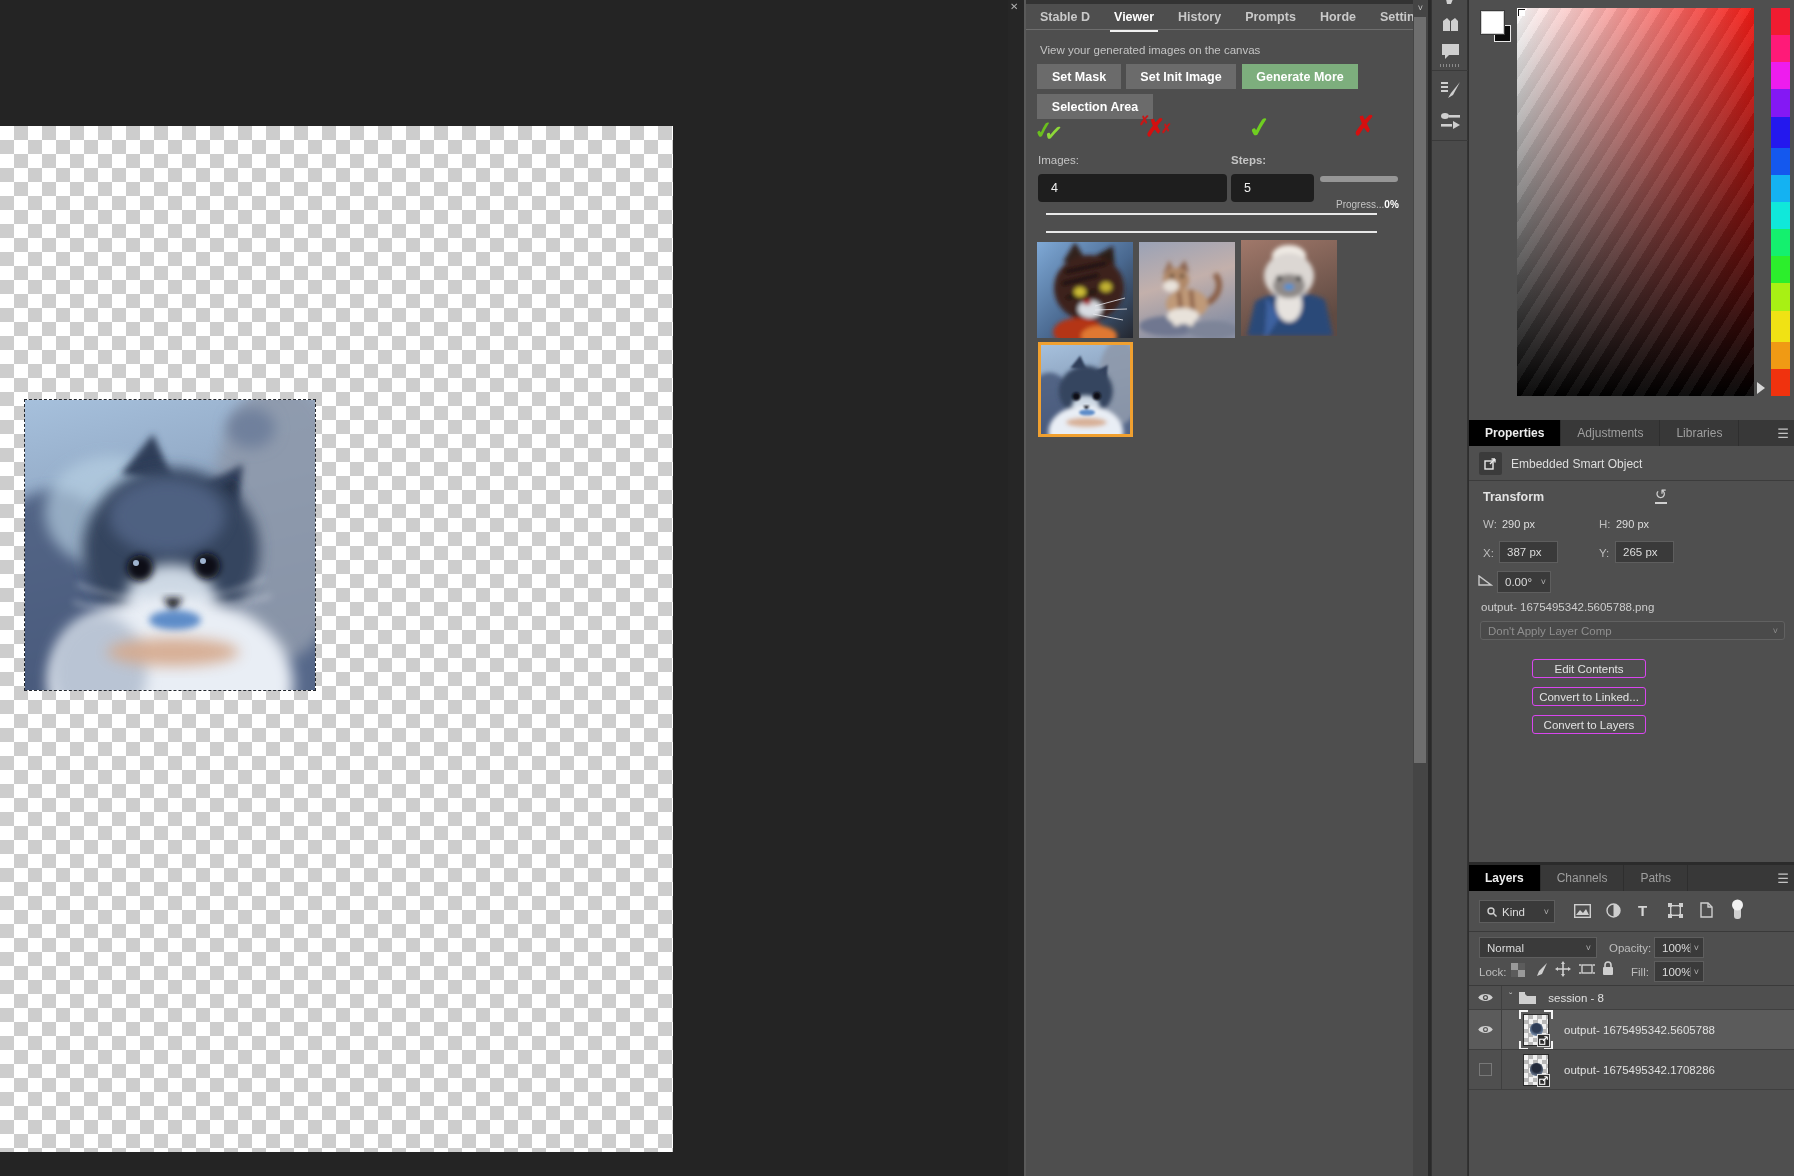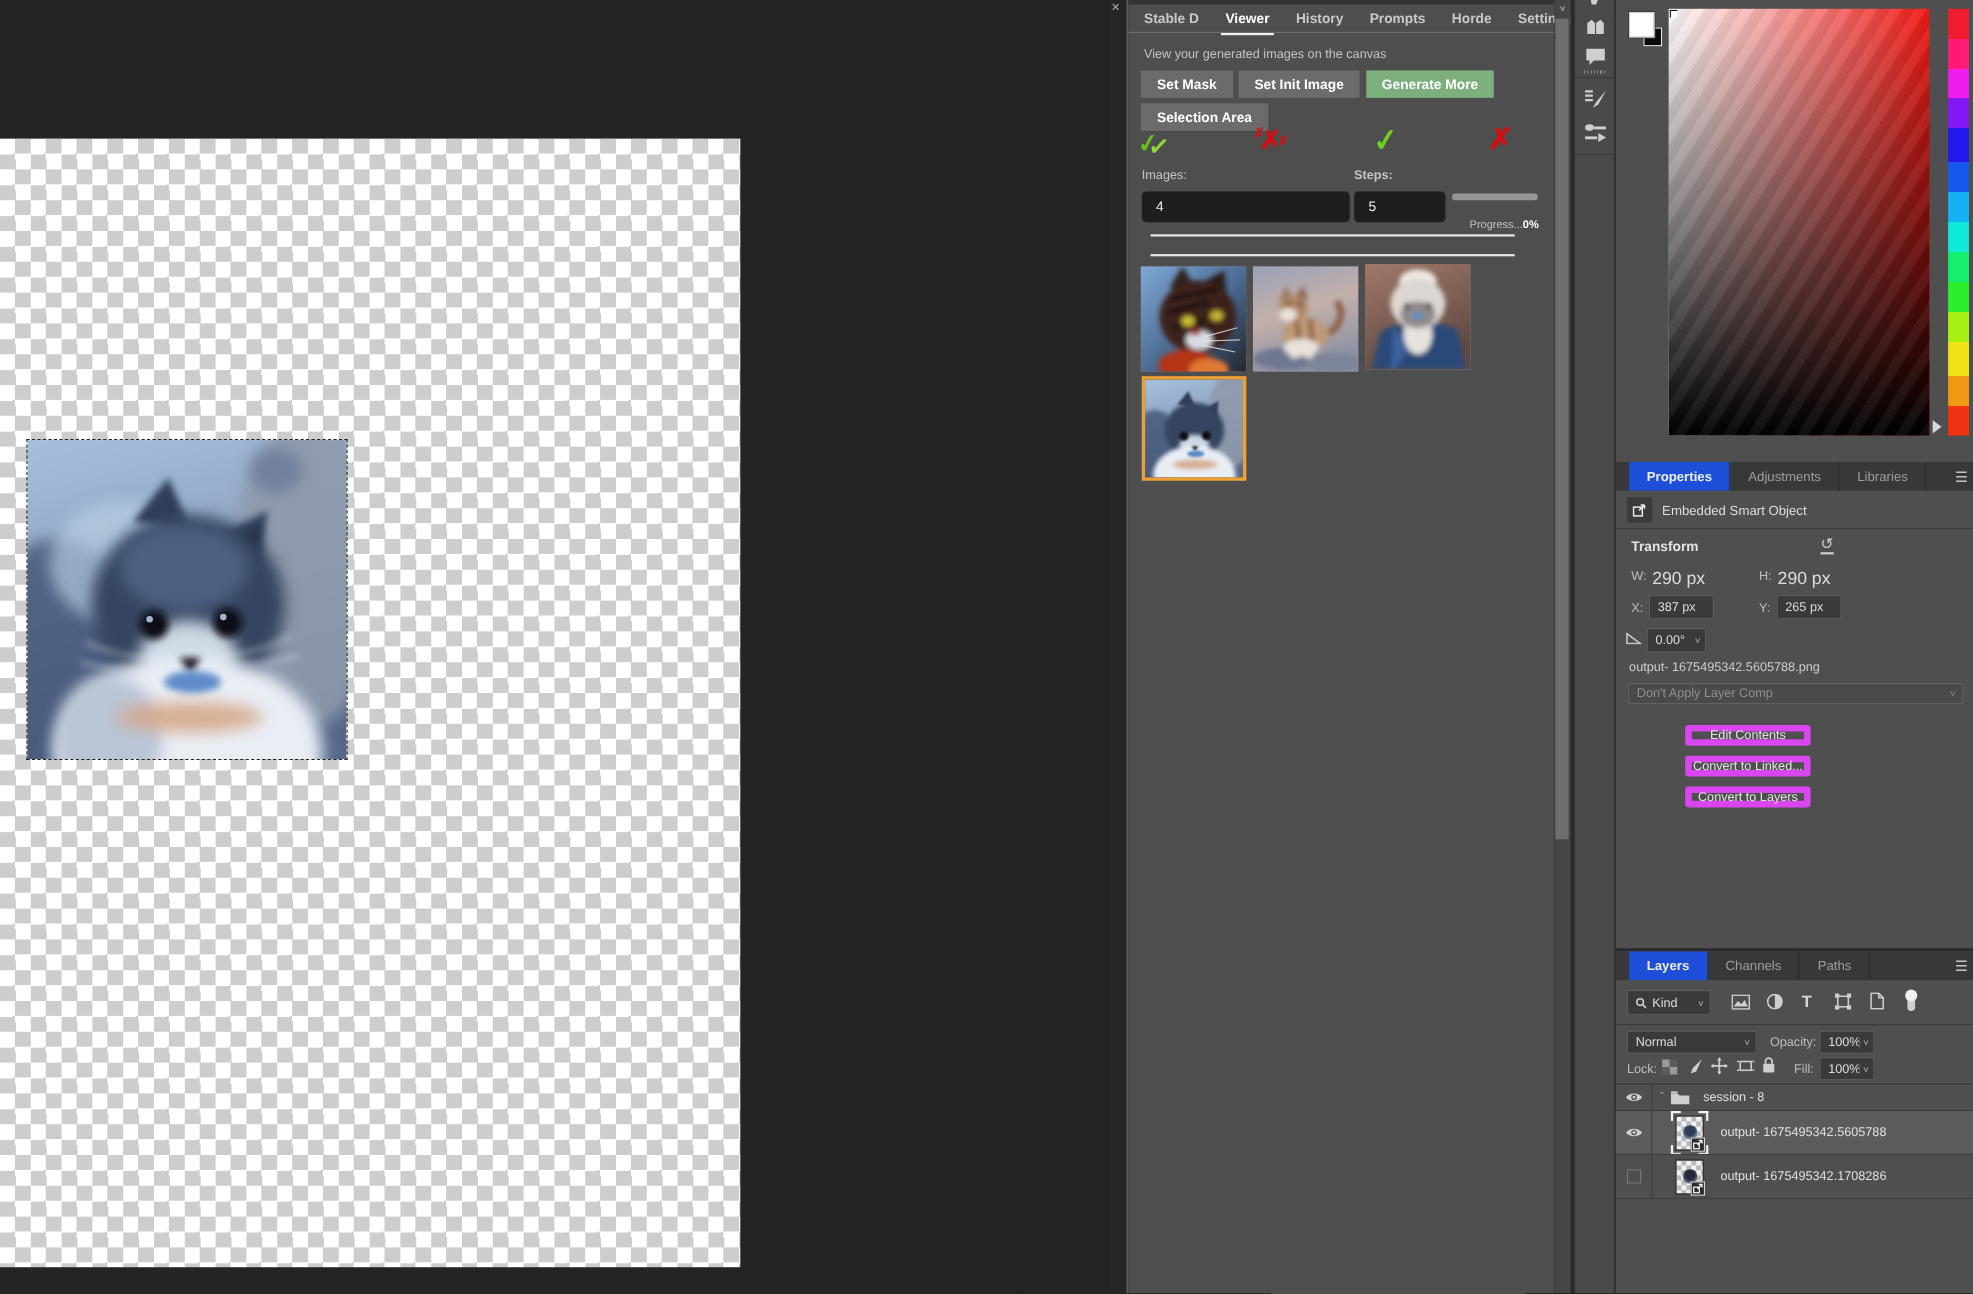--- a/index.html
+++ b/index.html
@@ -25,27 +25,27 @@
   .pline{background:#e8e8e8;height:2px;}
   .thumb{width:96px;height:96px;overflow:hidden;background:#777;}
   .thumb svg{display:block;}
   .mark{font-weight:bold;line-height:1;}
 
   
   .pscol{background:#4a4a4a;border-right:1px solid #333;border-left:1px solid #333;}
   .pspanel{background:#4f4f4f;border-left:1px solid #2e2e2e;}
   .tabbar{display:flex;height:26px;background:#383838;align-items:stretch;}
   .tabbar .tab{display:flex;align-items:center;padding:0 16px;font-size:12px;color:#9f9f9f;border-right:1px solid #2e2e2e;}
-  .tabbar .tab.active{background:#1d4ed8;color:#ededed;font-weight:bold;margin-left:12px;}
+  .tabbar .tab.active{background:#000000;color:#ededed;font-weight:bold;}
   .hamb{margin-left:auto;color:#c3c3c3;font-size:13px;display:flex;align-items:center;padding-right:6px;}
   .field{background:#3a3a3a;border:1px solid #5e5e5e;color:#dcdcdc;font-size:11.5px;display:flex;align-items:center;padding-left:7px;}
   .chev{color:#b5b5b5;font-size:9px;}
-  .psbtn{display:flex;align-items:center;justify-content:center;height:19px;border:6px solid #d946ef;border-radius:3px;color:#e2e2e2;font-size:11.5px;background:transparent;}
+  .psbtn{display:flex;align-items:center;justify-content:center;height:19px;border:1px solid #d946ef;border-radius:3px;color:#e2e2e2;font-size:11.5px;background:transparent;}
   .lbl{font-size:11.5px;color:#bdbdbd;}
-  .val{font-size:16px;color:#dedede;}
+  .val{font-size:11px;color:#dedede;}
 
   
   .svsq{background:
     repeating-linear-gradient(122deg, rgba(255,255,255,0.055) 0 9px, rgba(0,0,0,0.06) 9px 19px),
     linear-gradient(to bottom, rgba(0,0,0,0) 0%, #000 100%),
     linear-gradient(to right, #ffffff 0%, #f21a14 100%);}
   .huestrip{background:linear-gradient(to bottom,
     #f01c30 0 7%,#ff1a78 7% 14%,#ee1cee 14% 21%,#8418f4 21% 28%,
     #2418ee 28% 36%,#1458ee 36% 43%,#14b2f2 43% 50%,#10e8da 50% 57%,
     #14f06e 57% 64%,#2cee2c 64% 71%,#a8f014 71% 78%,#f0e214 78% 86%,

